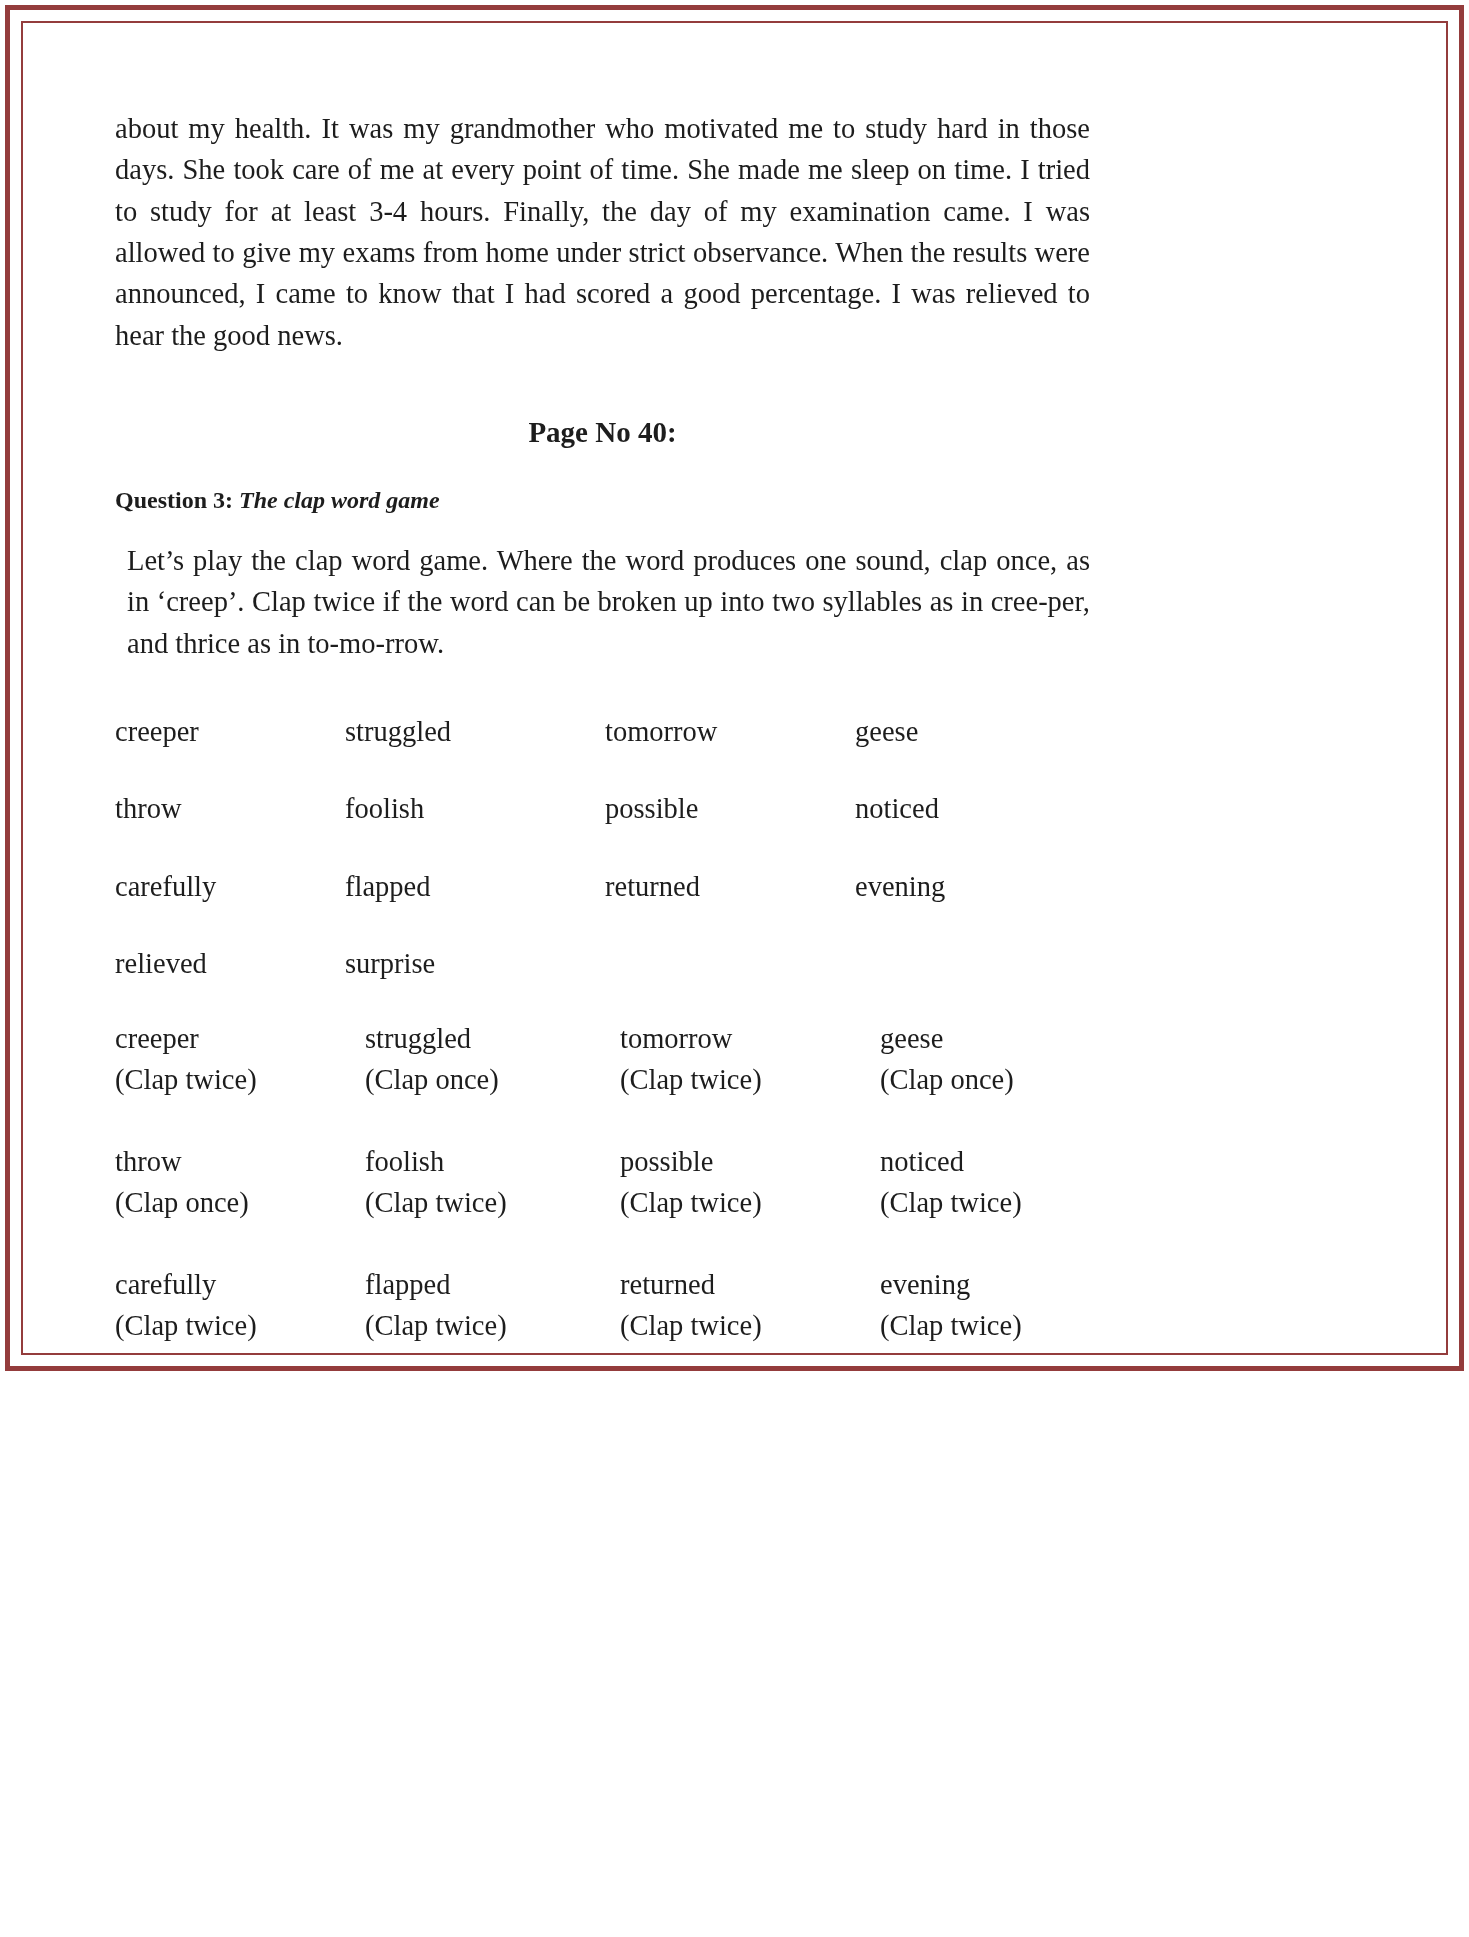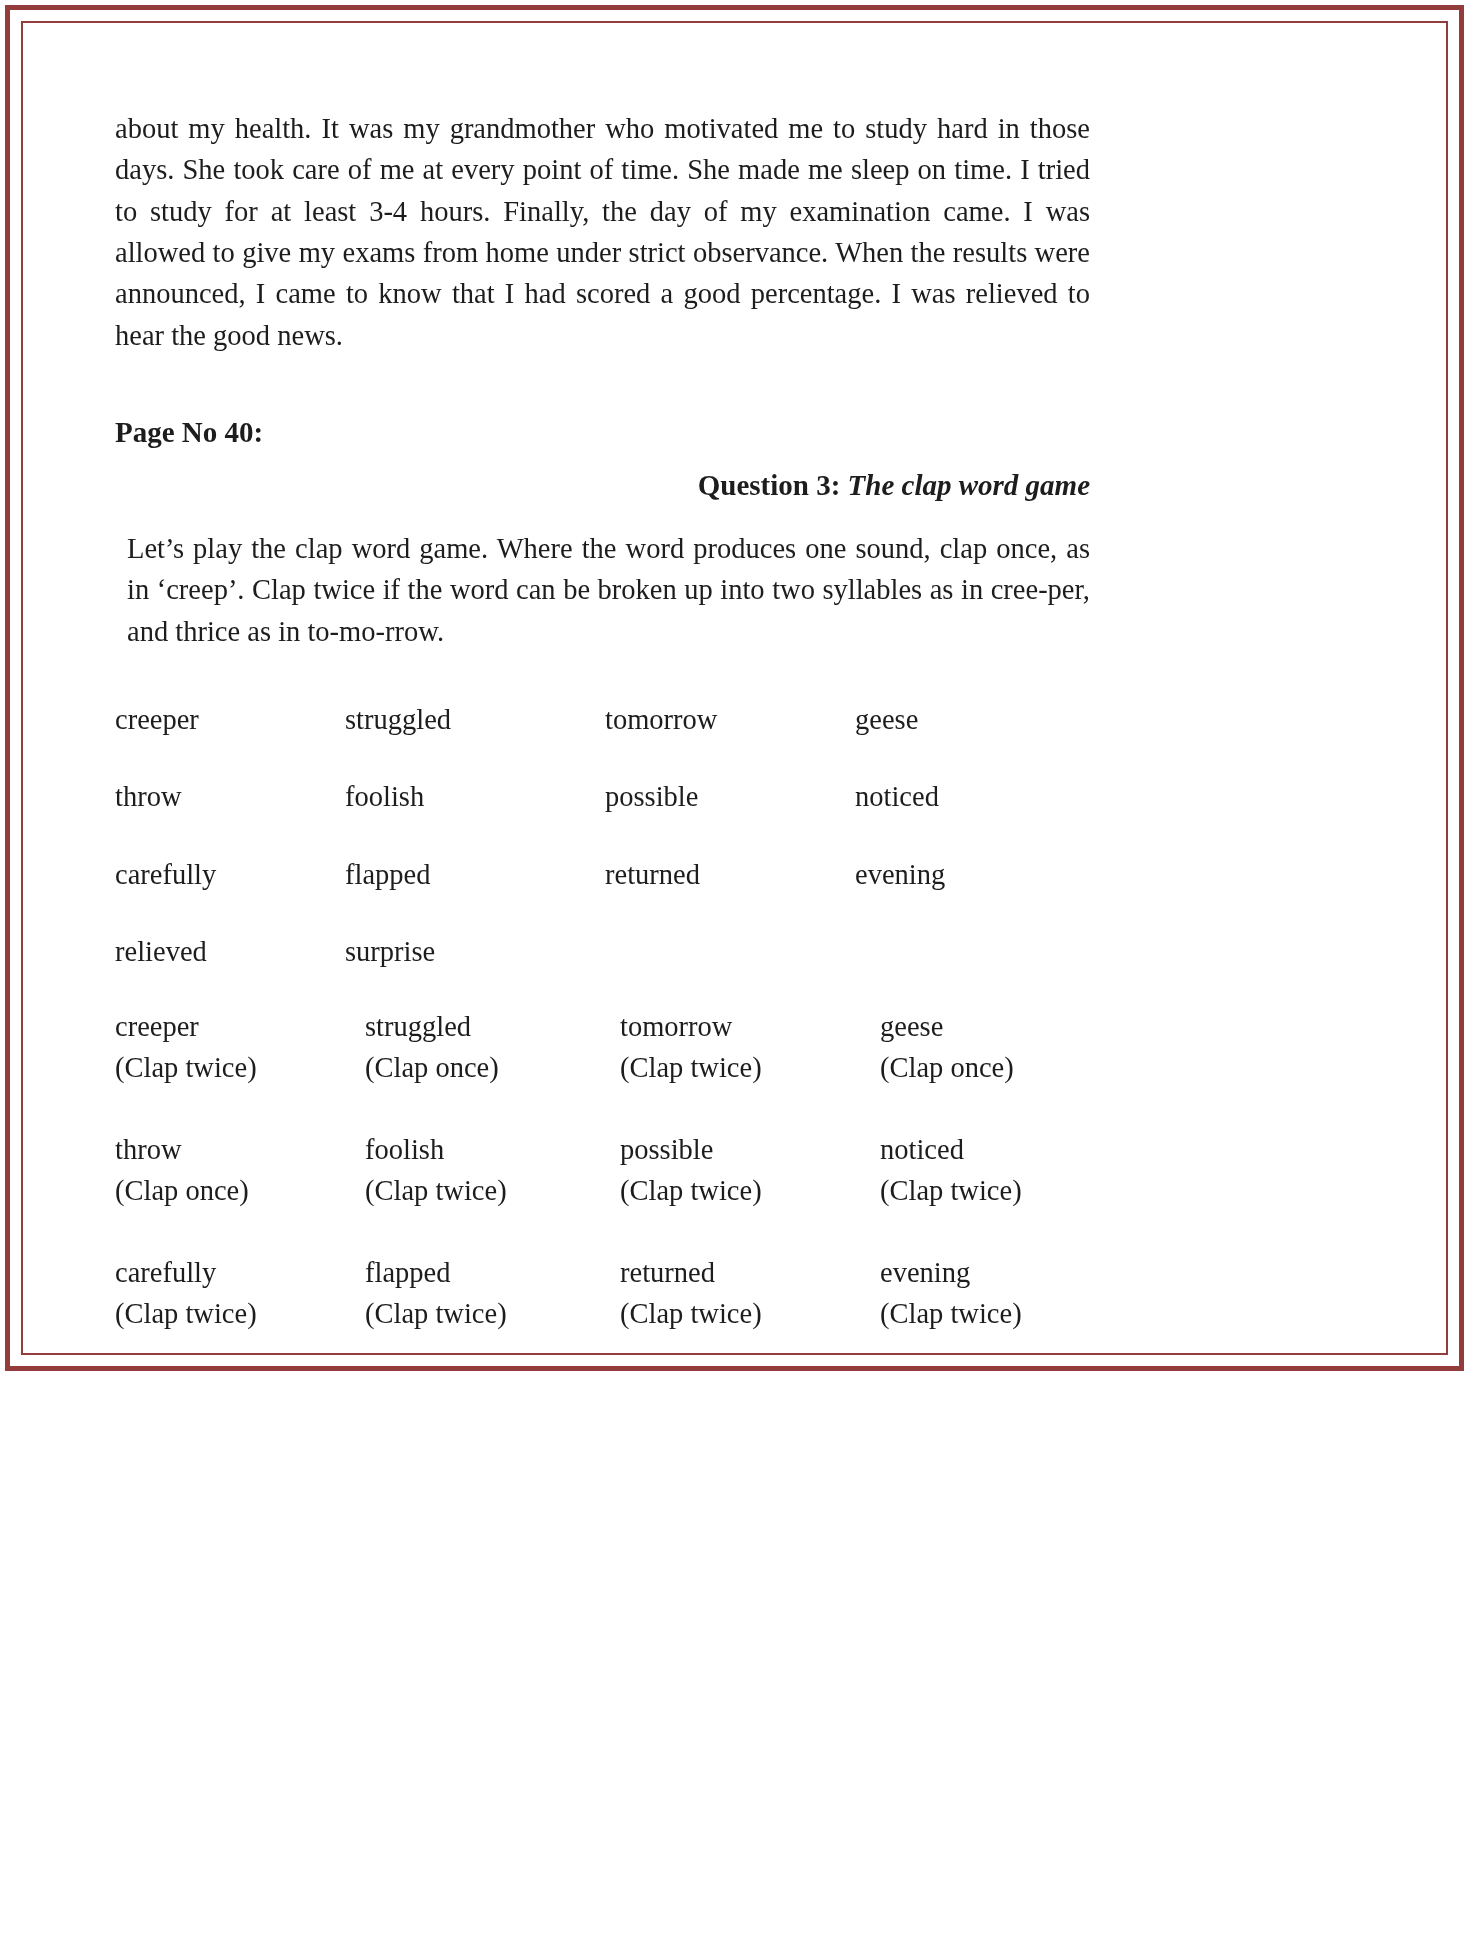--- a/index.html
+++ b/index.html
@@ -36,26 +36,26 @@
   }
   .body-par{
     font-size:28.5px;
     line-height:1.45;
     text-align:justify;
     margin:0 0 60px 0;
   }
   .page-heading{
     font-size:29px;
     font-weight:bold;
-    margin:0 0 20px 0;
+    text-align:center;
+    margin:0 0 38px 0;
   }
   .question-heading{
-    font-size:29px;
+    font-size:24px;
     margin:0 0 26px 0;
-    text-align:right;
   }
   .question-heading .q-label{font-weight:bold;}
   .question-heading .q-title{font-weight:bold;font-style:italic;}
   .intro-par{
     font-size:28.5px;
     line-height:1.45;
     text-align:justify;
     margin:0 0 52px 12px;
   }
   .word-grid{

